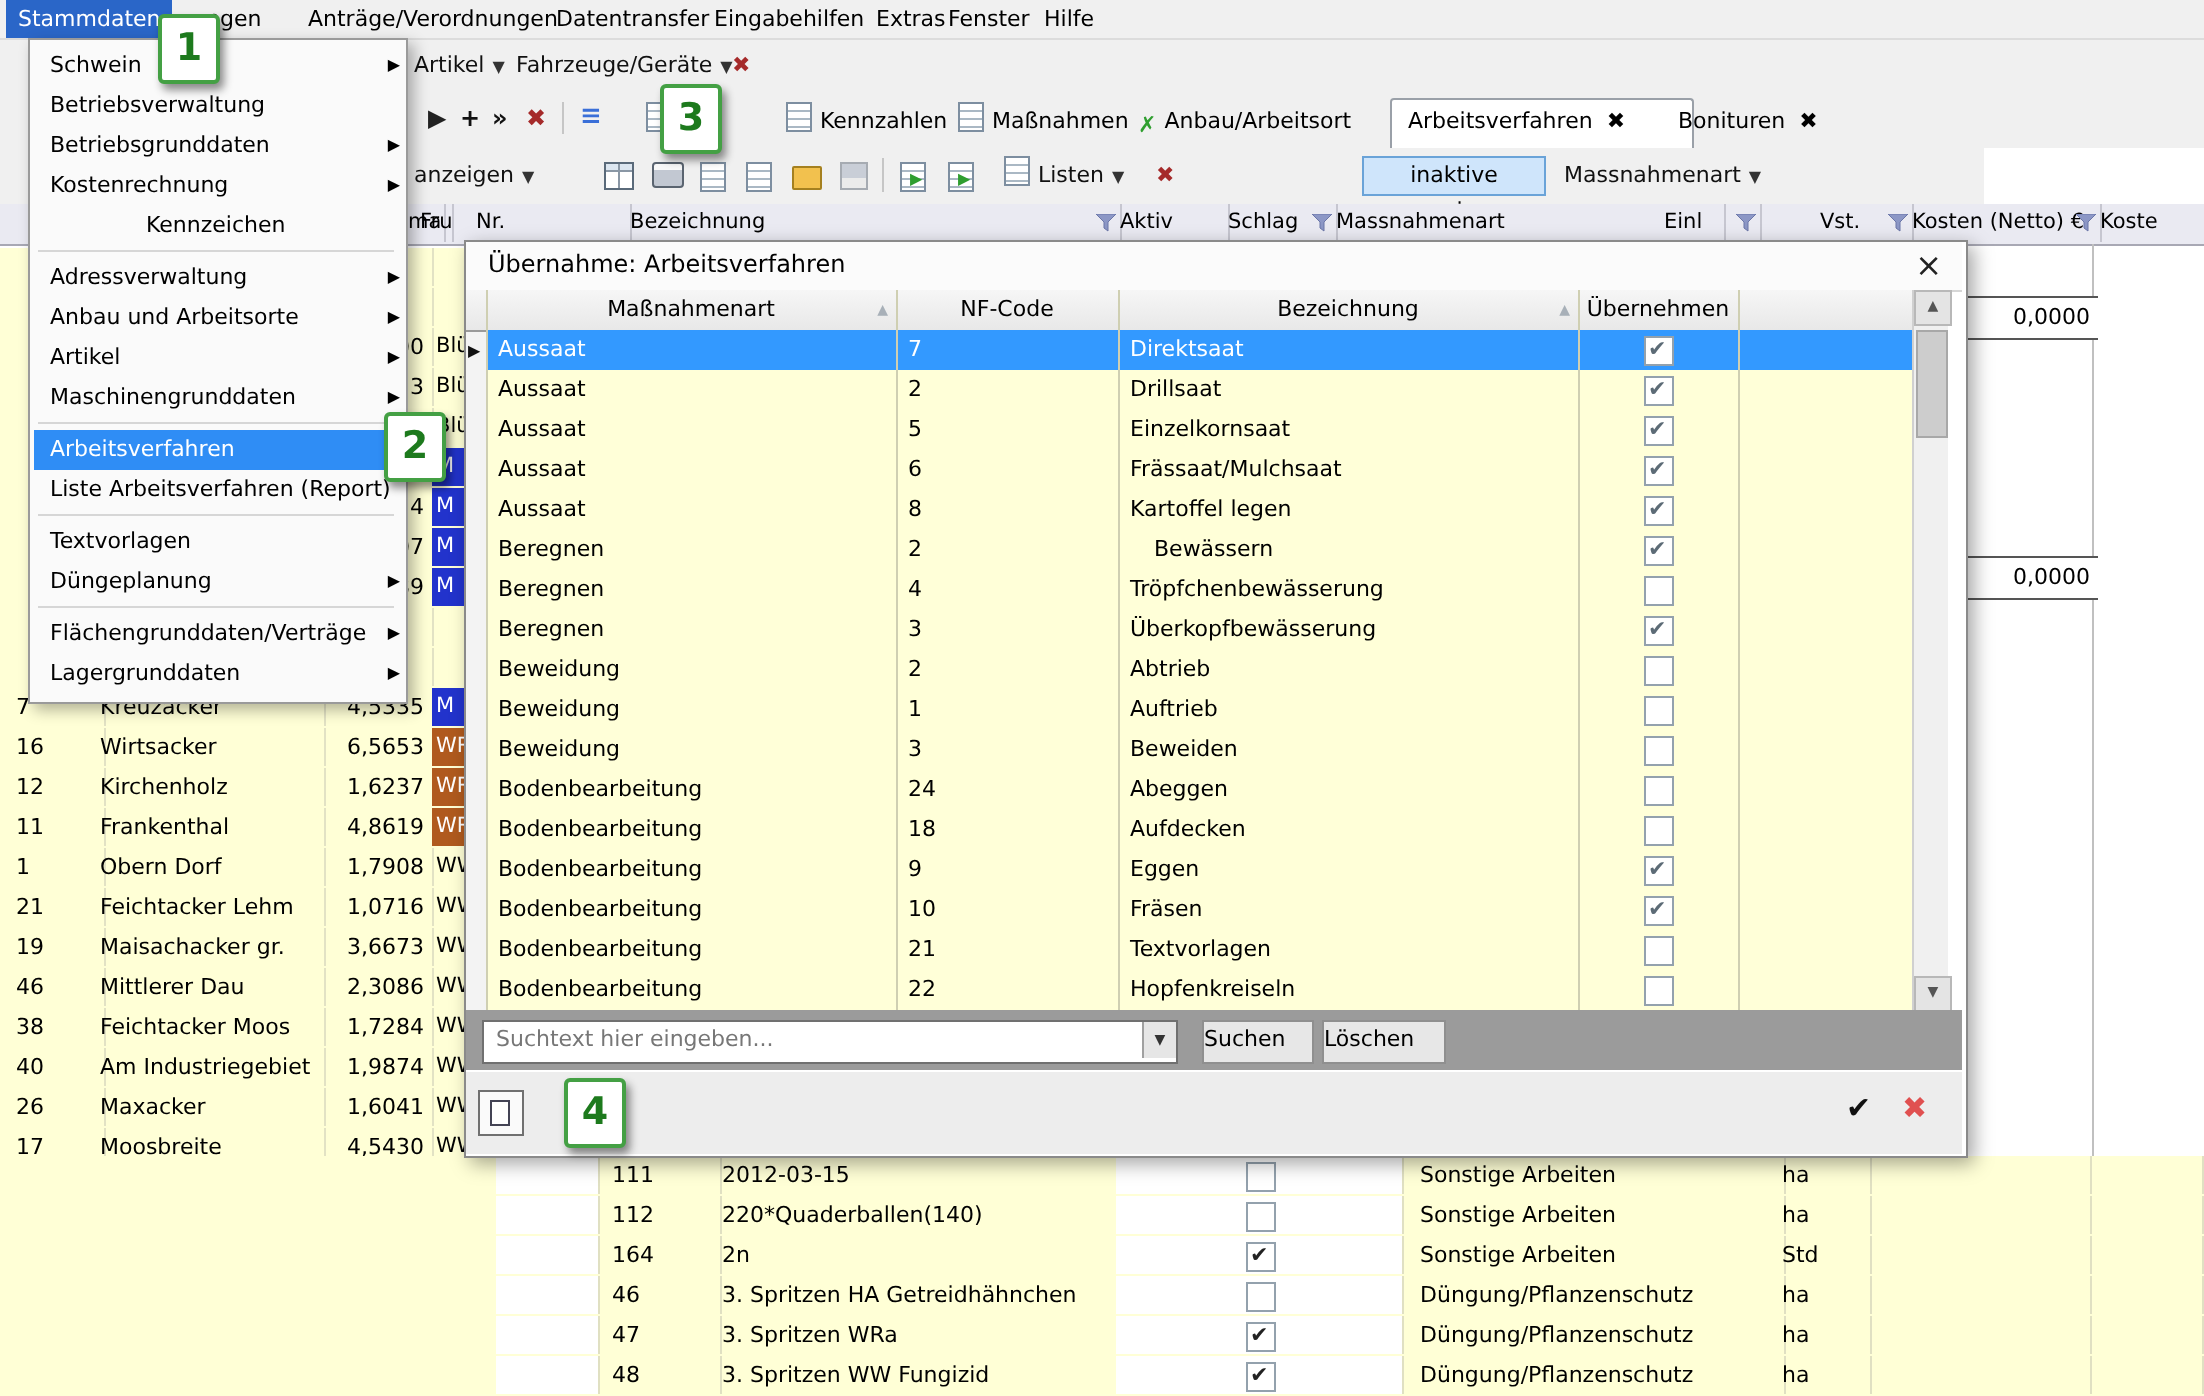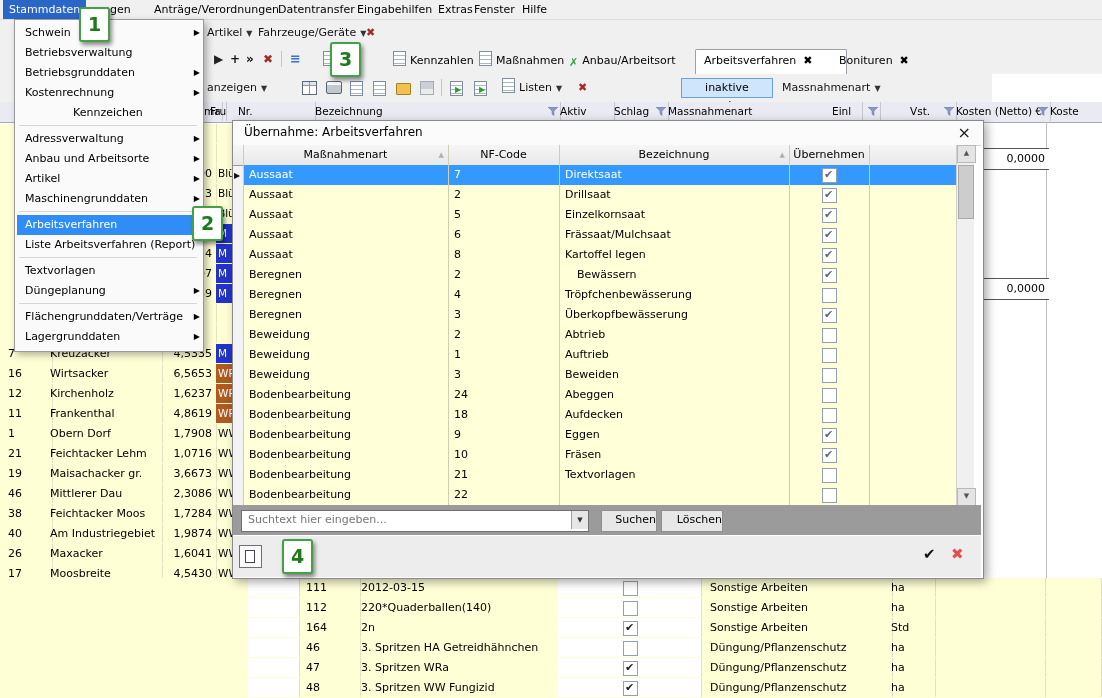--- a/index.html
+++ b/index.html
@@ -75,21 +75,21 @@
   .rowptr{position:absolute;left:1px;font-size:8px;color:#111}
   .sbar{position:absolute;left:723px;top:24px;width:17px;height:360px;background:#f0f0f0;border-left:1px solid #d0d0d0}
   .sbtnbox{position:absolute;left:0;width:17px;height:16px;background:#e4e4e4;border:1px solid #b8b8b8;
      text-align:center;font-size:7px;line-height:14px;color:#555}
   .sthumb{position:absolute;left:1px;top:20px;width:14px;height:52px;background:#cdcdcd;border:1px solid #a8a8a8}
   .searchband{position:absolute;left:0;top:384px;width:748px;height:30px;background:#9b9b9b}
   .scombo{position:absolute;left:8px;top:5px;width:346px;height:20px;background:#fff;border:1px solid #707070}
   .scombo-ph{position:absolute;left:6px;top:2px;color:#777}
   .scombo-btn{position:absolute;right:0;top:0;width:16px;height:18px;background:#e6e6e6;border-left:1px solid #a0a0a0;
      text-align:center;font-size:7px;line-height:18px;color:#333}
-  .sbtn{position:absolute;top:5px;height:20px;line-height:18px;background:#e7e7e7;border:1px solid #8f8f8f;text-align:right}
+  .sbtn{position:absolute;top:5px;height:20px;line-height:18px;background:#e7e7e7;border:1px solid #8f8f8f;text-align:left}
   .dfooter{position:absolute;left:0;top:414px;width:748px;height:41px;background:#ededed;border-top:1px solid #fff}
   .iconbtn{position:absolute;left:6px;top:9px;width:21px;height:21px;background:#fafafa;border:1px solid #707070}
   .pageglyph{position:absolute;left:5px;top:4px;width:8px;height:11px;border:1px solid #445;background:#fff}
   .okglyph{position:absolute;top:9px;font-size:15px;color:#111}
   .cancelglyph{position:absolute;top:9px;font-size:15px;color:#e05050;font-weight:bold}
 
   
   .menu{left:14px;top:19px;width:188px;height:331px;background:#fafafa;border:1px solid #9a9a9a;
      box-shadow:3px 3px 7px rgba(0,0,0,.3);z-index:40}
   .mi{position:absolute;left:2px;width:180px;height:20px;line-height:20px;padding-left:8px;white-space:nowrap;overflow:hidden}
@@ -560,20 +560,21 @@
         </div>
         <div class="drow" style="top: 344px;">
           <div class="dcell" style="left: 0px; width: 199px;">Bodenbearbeitung</div>
           <div class="dcell" style="left: 205px; width: 105px;">21</div>
           <div class="dcell" style="left: 316px; width: 224px;">Textvorlagen</div>
           <div class="cb" style="left: 579px; top: 3px;"></div>
         </div>
         <div class="drow" style="top: 364px;">
           <div class="dcell" style="left: 0px; width: 199px;">Bodenbearbeitung</div>
           <div class="dcell" style="left: 205px; width: 105px;">22</div>
+          <div class="dcell" style="left: 316px; width: 224px;">Hopfenkreiseln</div>
           <div class="cb" style="left: 579px; top: 3px;"></div>
         </div>
         <div class="dvline" style="left: 10px;"></div>
         <div class="dvline" style="left: 215px;"></div>
         <div class="dvline" style="left: 326px;"></div>
         <div class="dvline" style="left: 556px;"></div>
         <div class="dvline" style="left: 636px;"></div>
         <div class="sbar">
           <div class="sbtnbox" style="top: 0px;">▲</div>
           <div class="sbtnbox" style="top: 343px;">▼</div>

